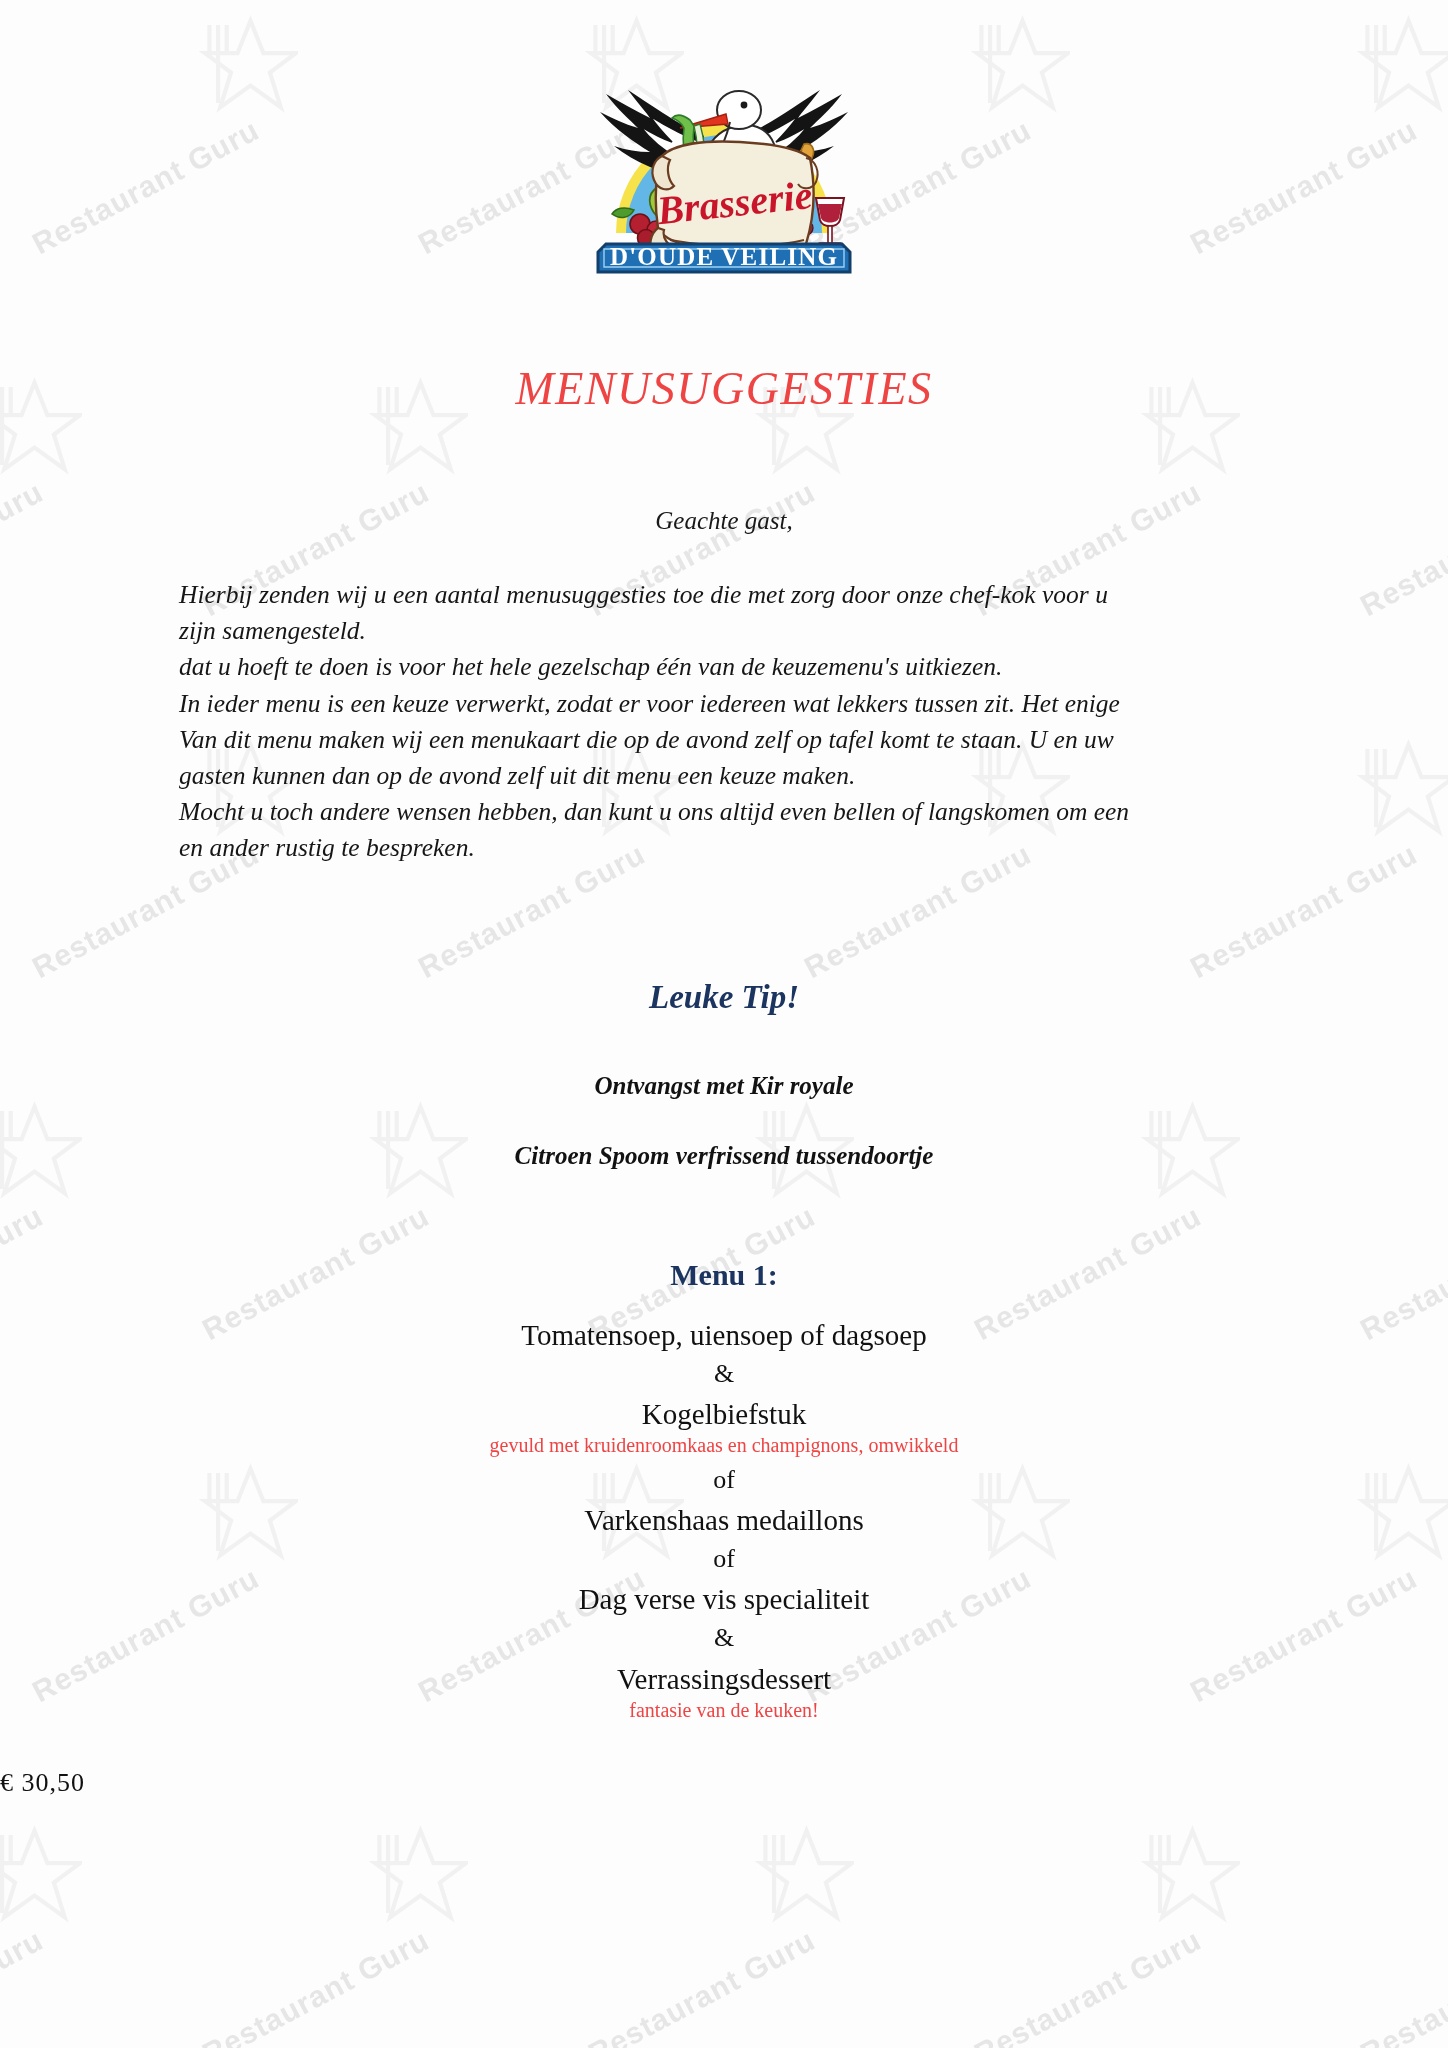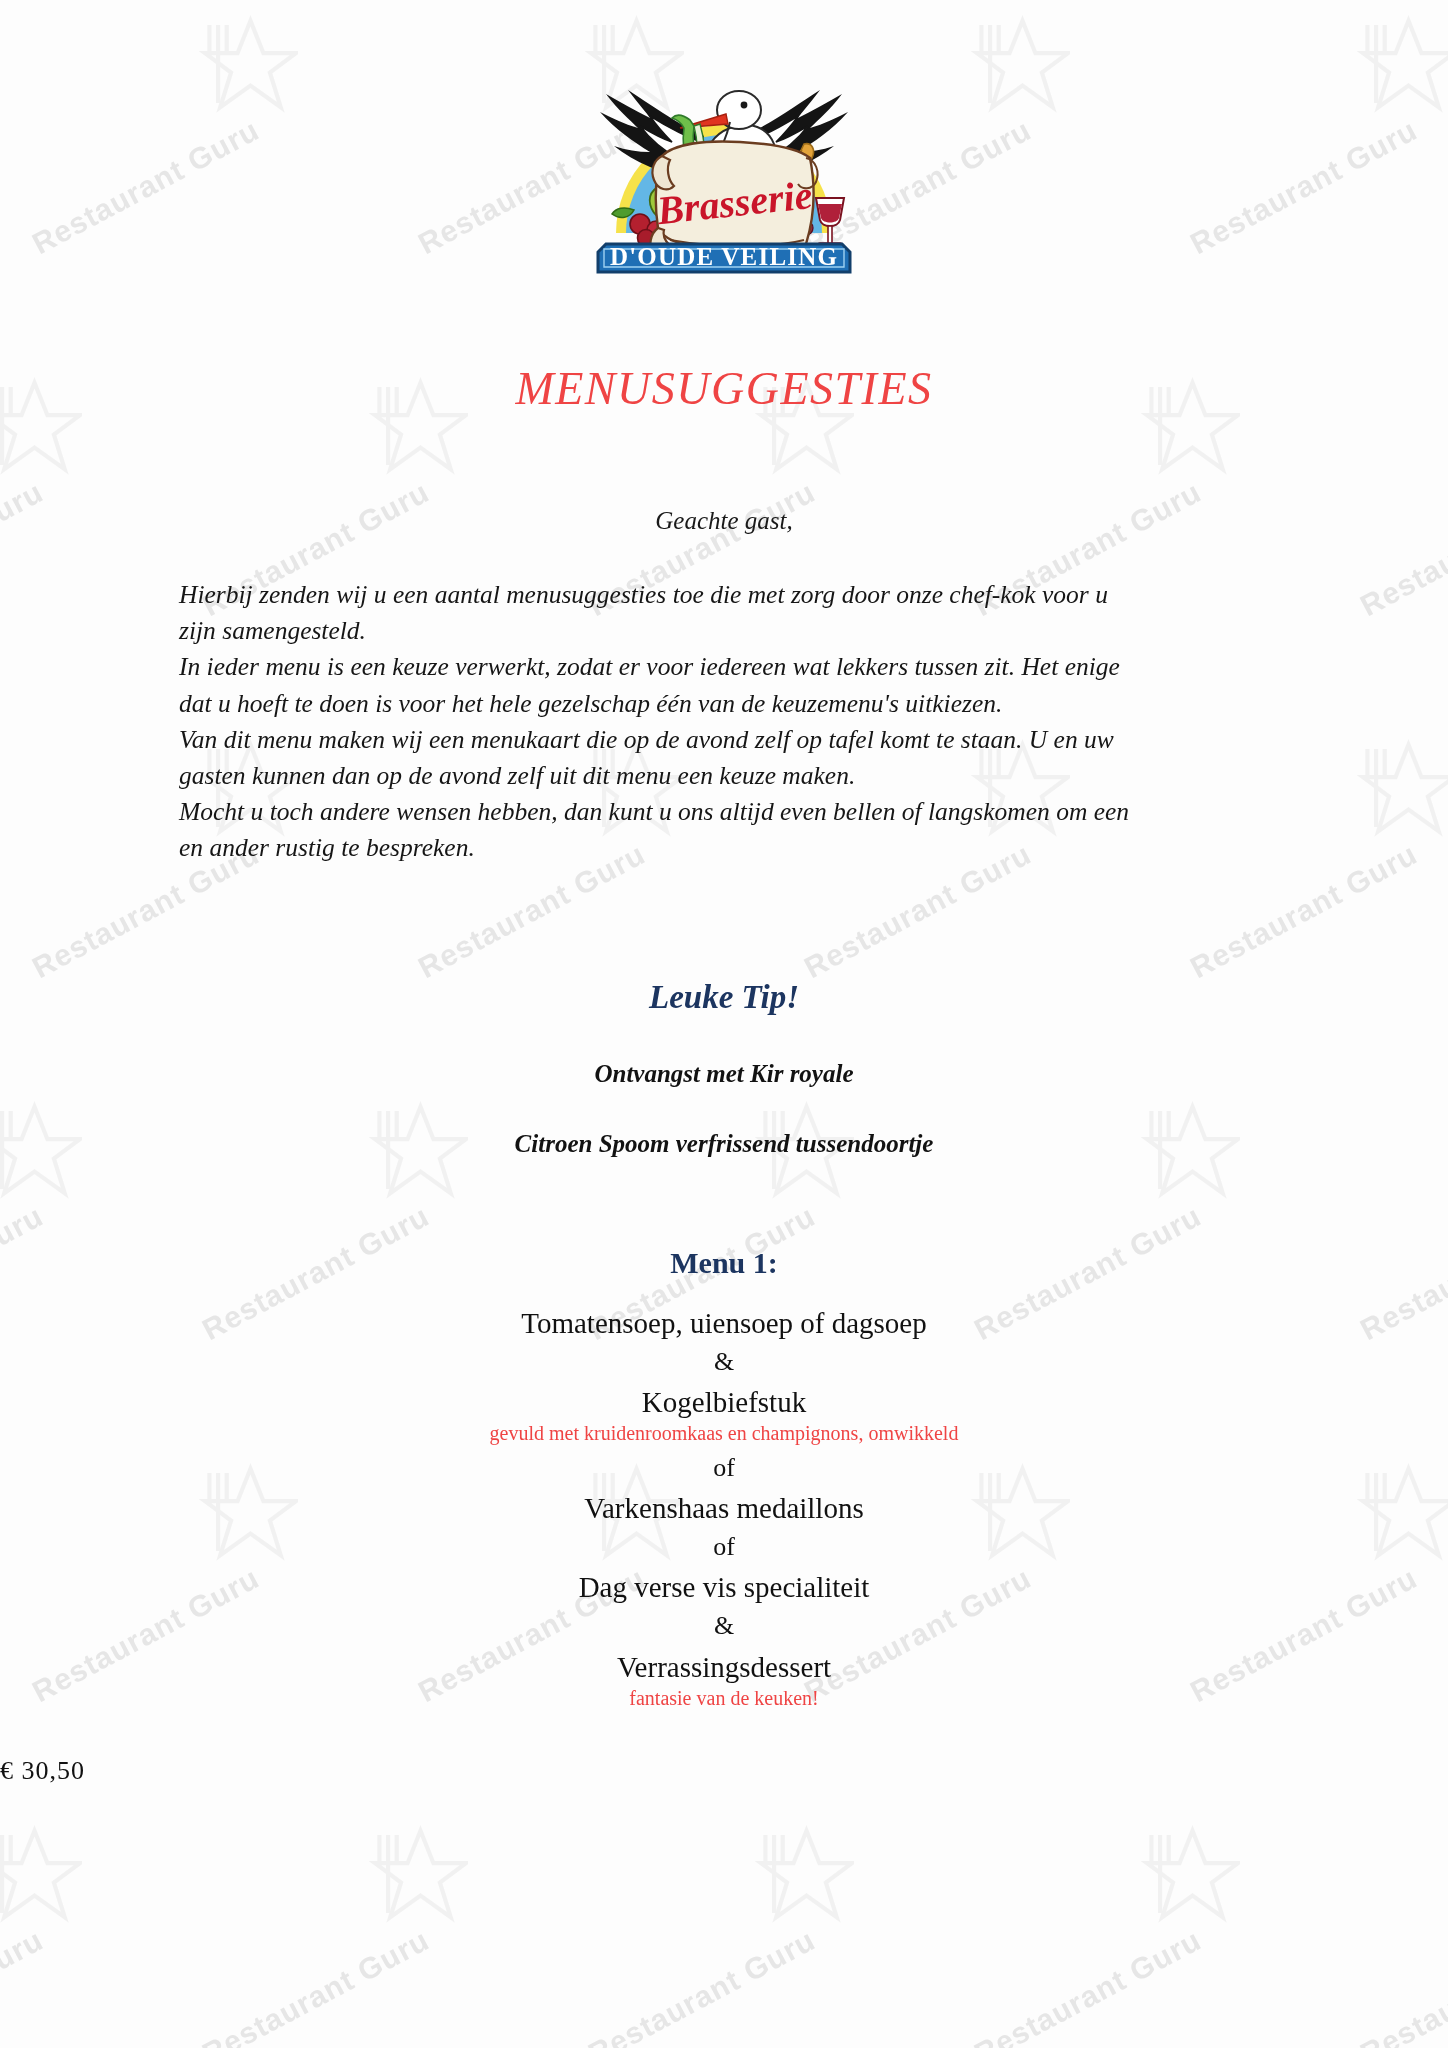--- a/index.html
+++ b/index.html
@@ -109,21 +109,21 @@
     font-weight: bold;
     color: #1c3560;
     margin-top: 112px;
   }
   .tip-line {
     text-align: center;
     font-size: 25px;
     font-style: italic;
     font-weight: bold;
     color: #121212;
-    margin-top: 44px;
+    margin-top: 56px;
   }
   .tip-line.second { margin-top: 42px; }
 
   
   .menu-heading {
     text-align: center;
     font-size: 30px;
     font-weight: bold;
     color: #1c3560;
     margin-top: 88px;
@@ -438,22 +438,22 @@
       </div>
     </div>
 
     <div class="doc-title">MENUSUGGESTIES</div>
 
     <div class="greeting">Geachte gast,</div>
 
     <div class="intro">
       <p>Hierbij zenden wij u een aantal menusuggesties toe die met zorg door onze chef-kok voor u</p>
       <p>zijn samengesteld.</p>
+      <p>dat u hoeft te doen is voor het hele gezelschap één van de keuzemenu's uitkiezen.</p>
       <p>In ieder menu is een keuze verwerkt, zodat er voor iedereen wat lekkers tussen zit. Het enige</p>
-      <p>dat u hoeft te doen is voor het hele gezelschap één van de keuzemenu's uitkiezen.</p>
       <p>Van dit menu maken wij een menukaart die op de avond zelf op tafel komt te staan. U en uw</p>
       <p>gasten kunnen dan op de avond zelf uit dit menu een keuze maken.</p>
       <p>Mocht u toch andere wensen hebben, dan kunt u ons altijd even bellen of langskomen om een</p>
       <p>en ander rustig te bespreken.</p>
     </div>
 
     <div class="tip-title">Leuke Tip!</div>
     <div class="tip-line">Ontvangst met Kir royale</div>
     <div class="tip-line second">Citroen Spoom verfrissend tussendoortje</div>
 

